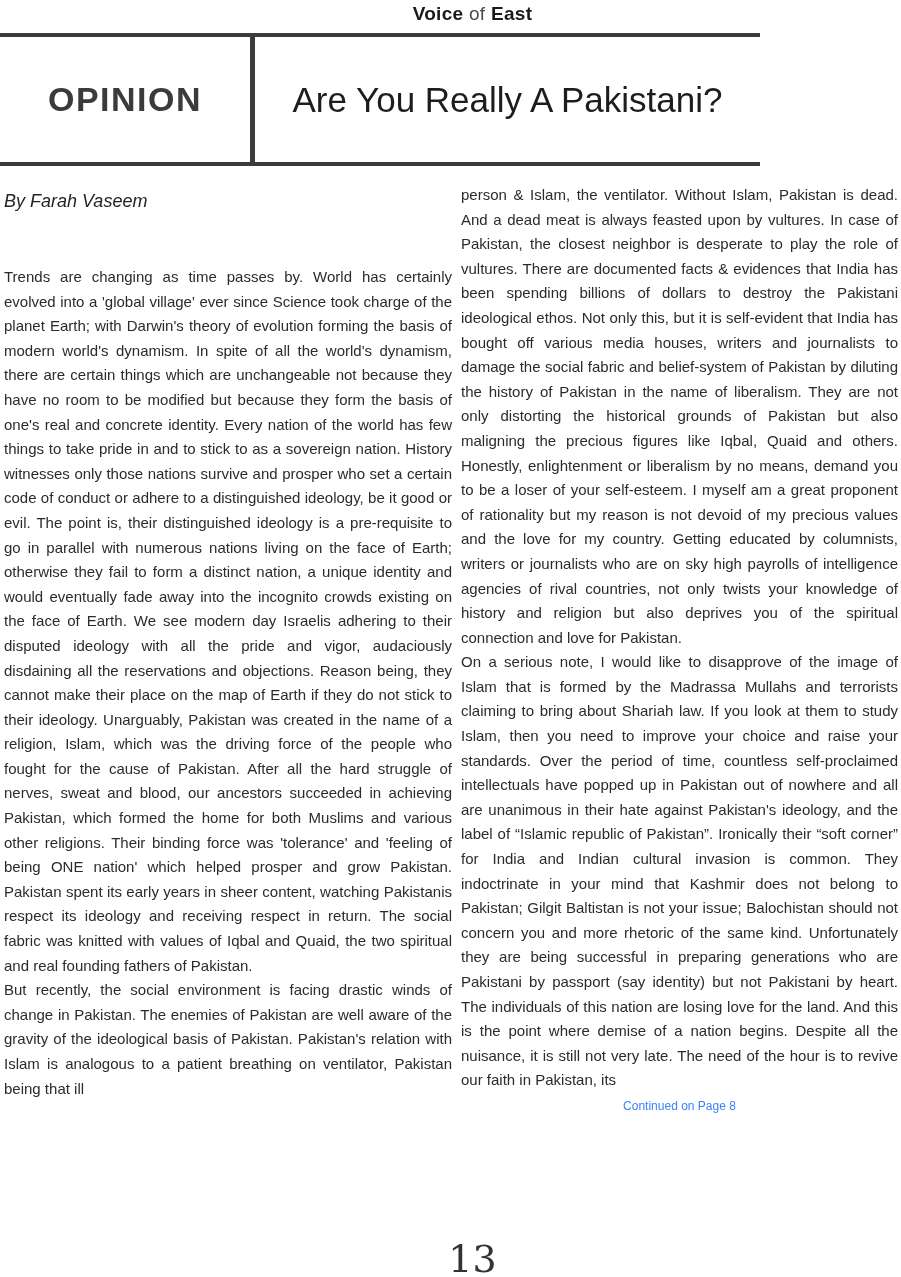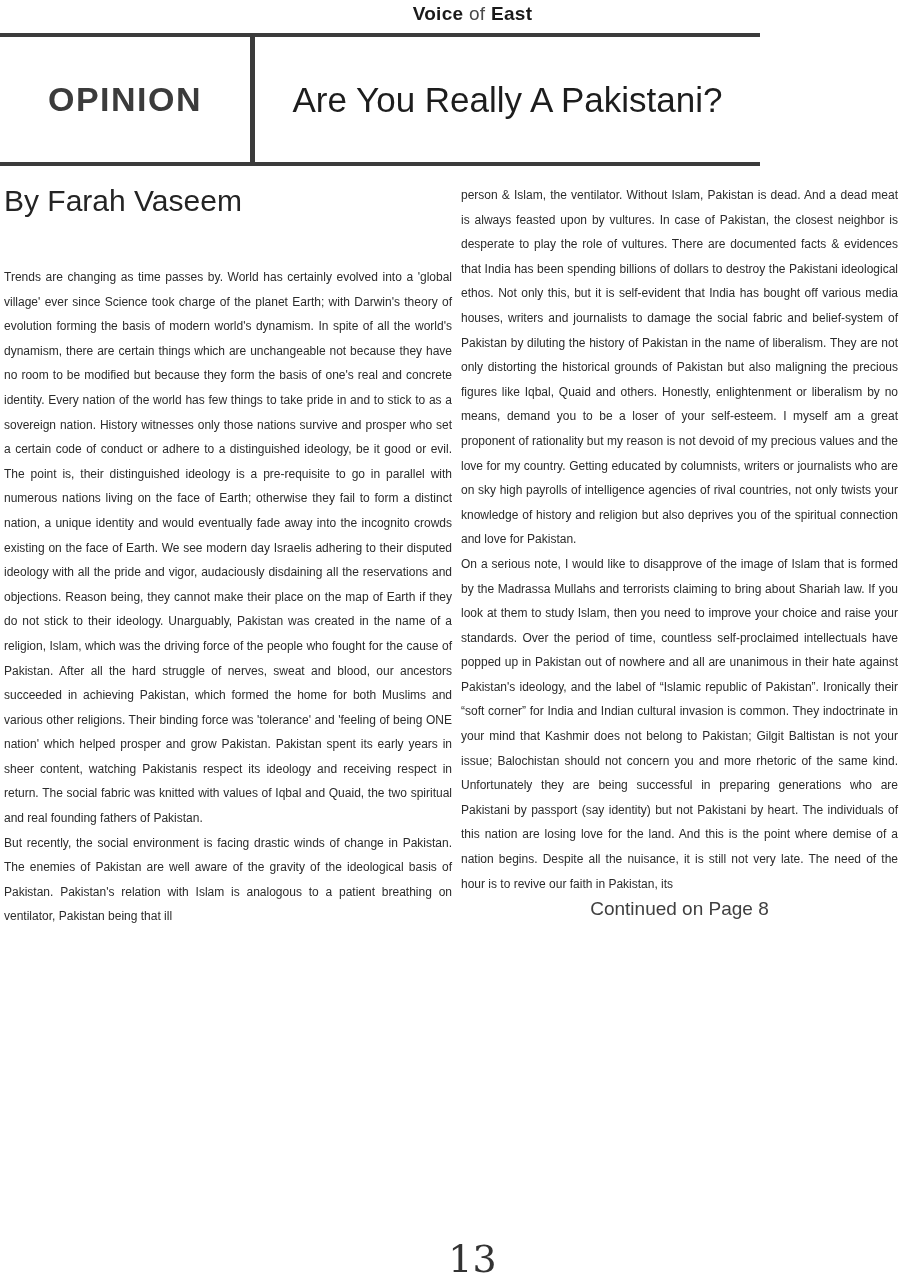--- a/index.html
+++ b/index.html
@@ -78,39 +78,40 @@
     left: 4px;
     width: 895px;
     bottom: 0;
     display: flex;
     overflow: hidden;
   }
   .col { box-sizing: border-box; }
   .col-left  { width: 448px; margin-right: 9px; }
   .col-right { width: 437px; }
   .byline {
-    font-size: 30px;
+    font-size: 18px;
     line-height: 30px;
     font-weight: normal;
     color: #242424;
     margin: 3px 0 49px 0;
+    font-style: italic;
   }
   .body-par {
     margin: 0;
-    font-size: 12px;
+    font-size: 15px;
     line-height: 24.6px;
     text-align: justify;
     color: #2b2b2b;
   }
   .continued {
     margin-top: 1px;
     text-align: center;
-    font-size: 19px;
+    font-size: 12px;
     line-height: 24.6px;
-    color: #404040;
+    color: #3b82f6;
   }
 
   
   .page-number {
     position: absolute;
     bottom: -4px;
     left: 0;
     width: 100%;
     text-align: center;
     font-family: "DejaVu Serif", serif;

